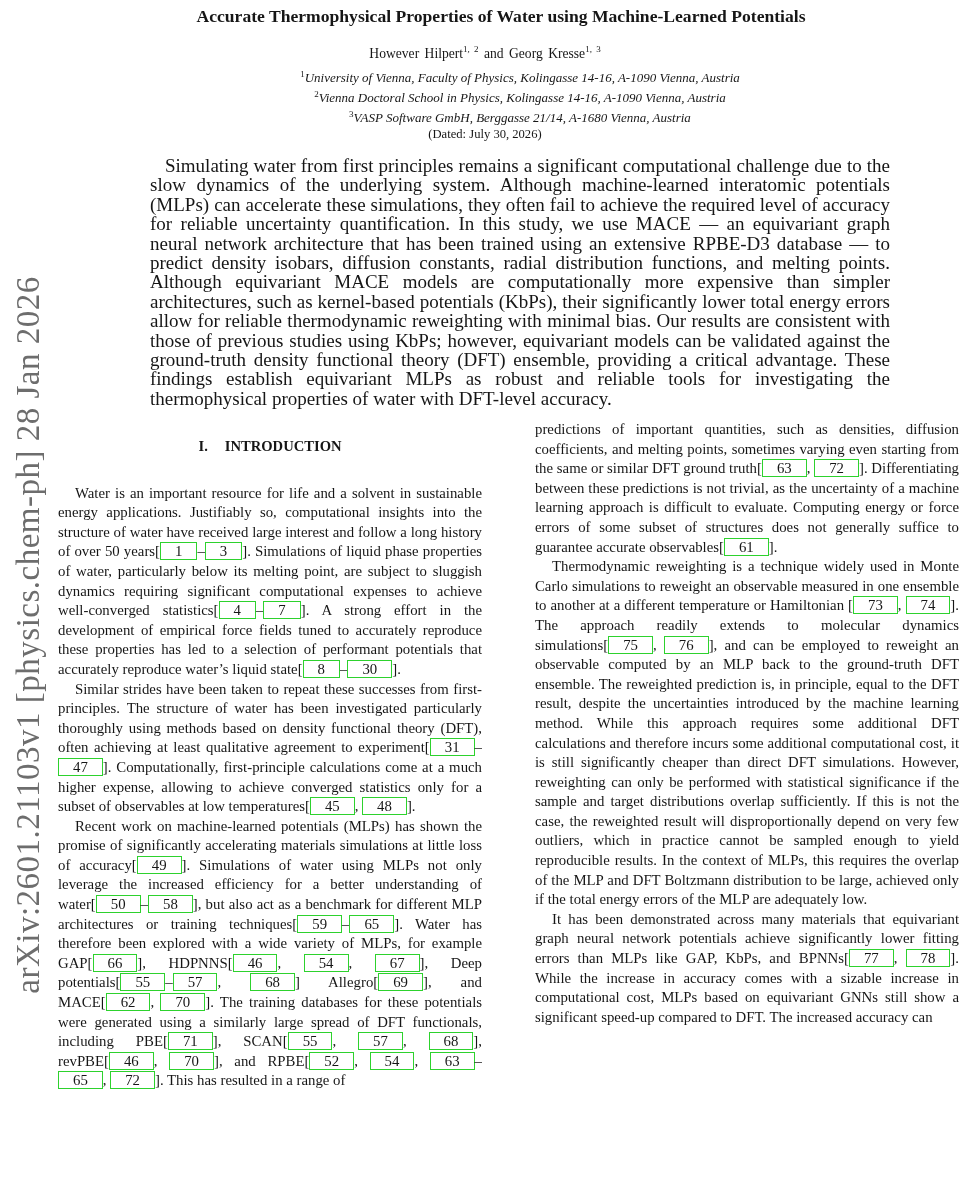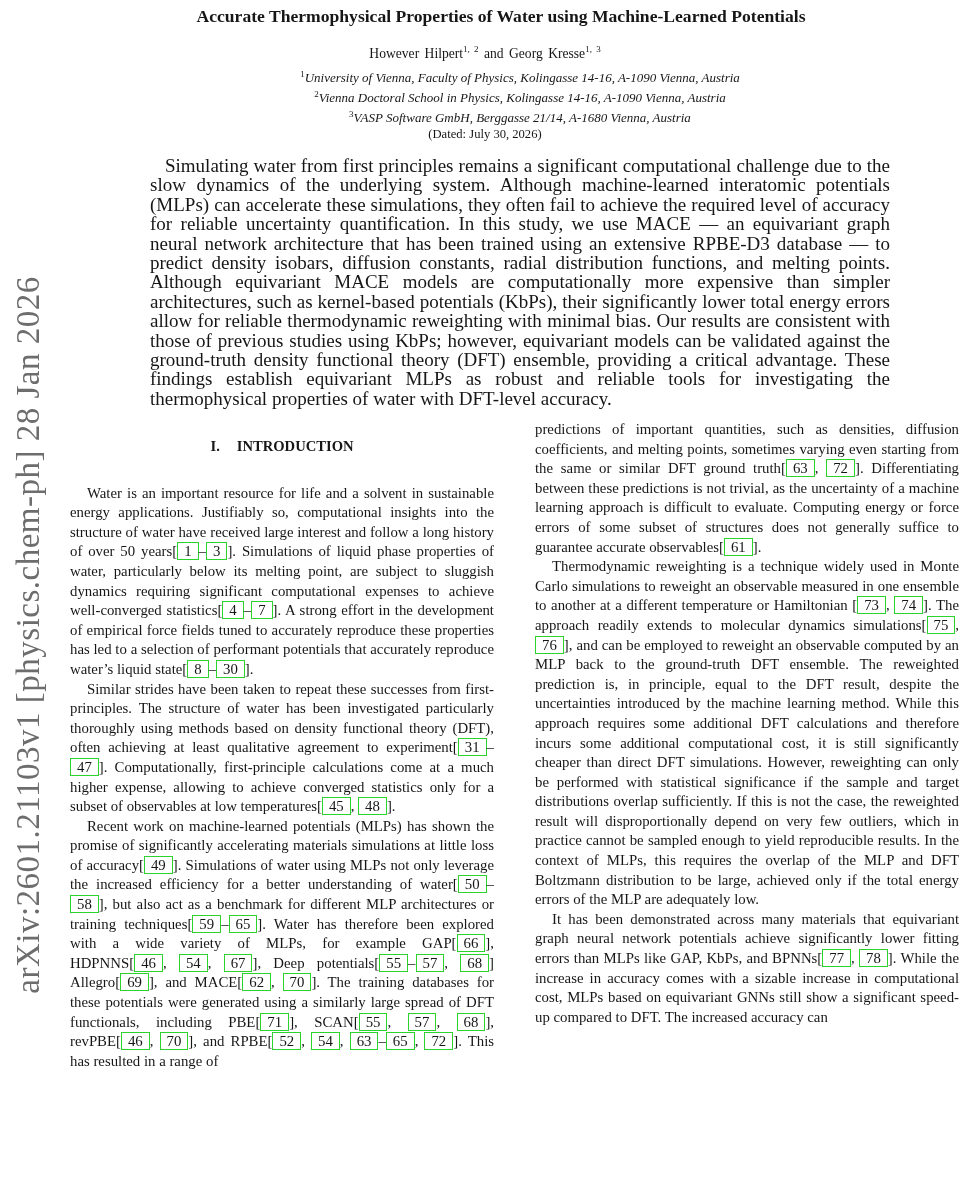--- a/index.html
+++ b/index.html
@@ -36,33 +36,33 @@
   }
   .abstract {
     position:absolute; top:156px; left:150px; width:740px;
     font-size:19px; line-height:19.4px; text-align:justify;
     text-indent:15px;
   }
   .col {
     position:absolute; width:424px;
     font-size:14.8px; line-height:19.6px; text-align:justify;
   }
-  .col-left  { left:70px;  top:430px; }
+  .col-left  { left:58px;  top:430px; }
   .col-right { left:535px; top:420px; }
   .sec-head {
     margin:7px 0 27px 0; text-align:center;
     font-size:14.6px; font-weight:bold;
   }
   .sec-head .sec-num { margin-right:17px; }
   .para { margin:0; }
   .para.indent { text-indent:17px; }
   .para.noindent { text-indent:0; }
   .cite {
     border:1.5px solid var(--cite-border,#2dd22d);
-    padding:0 6px; display:inline; line-height:1;
+    padding:0 14px; display:inline; line-height:1;
   }
 </style>
 </head>
 <body>
 
 <div class="page">
 
   <div class="watermark">arXiv:2601.21103v1  [physics.chem-ph]  28 Jan 2026</div>
 
   <h1 class="title">Accurate Thermophysical Properties of Water using Machine-Learned Potentials</h1>

